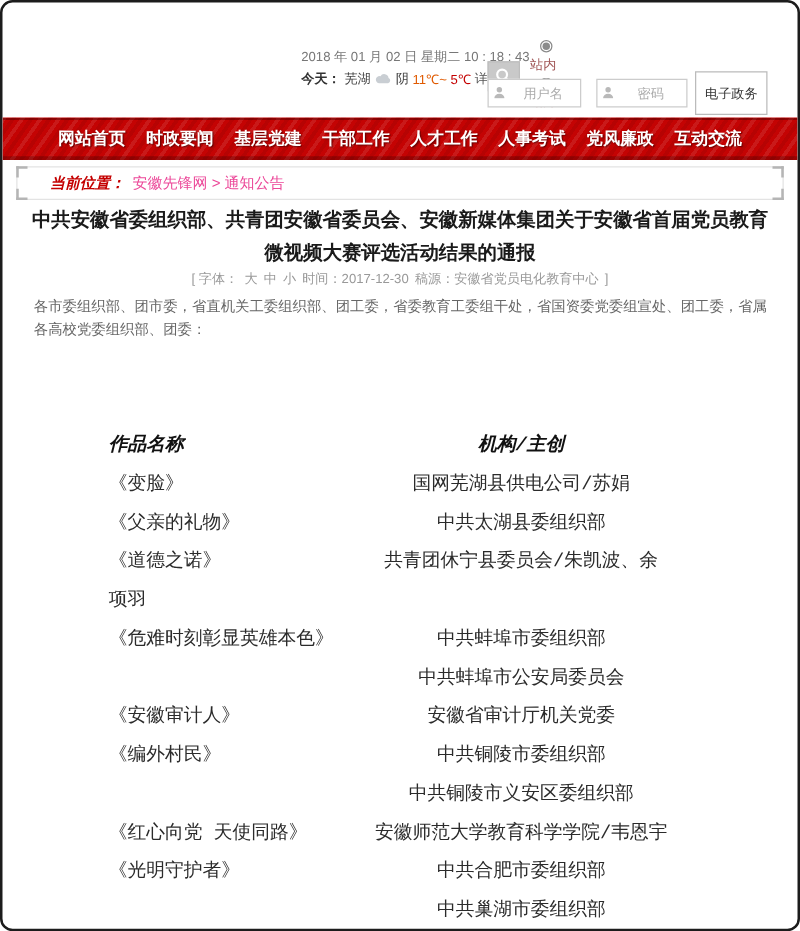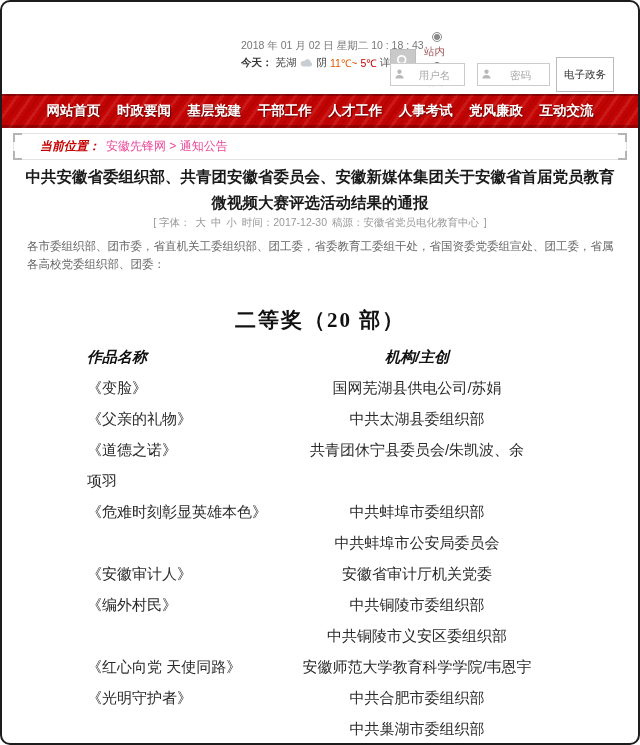--- a/index.html
+++ b/index.html
@@ -64,21 +64,21 @@
     font-size:15.5px;font-weight:bold;color:#1a1a1a;line-height:1.7;}
   .a-meta{position:absolute;left:0;right:0;top:214px;text-align:center;
     font-size:10.5px;color:#999;}
   .a-meta span{margin:0 1px;}
   .a-meta .fsz{cursor:pointer;}
   .salut{position:absolute;left:25px;right:14px;top:235px;font-size:11.5px;color:#666;line-height:1.6;}
   
   .award-head{position:absolute;left:0;right:0;top:304px;text-align:center;
     font-family:"Liberation Serif",serif;font-weight:bold;font-size:21px;color:#111;letter-spacing:2px;}
   .award-table{position:absolute;left:85px;top:340px;width:470px;
-    font-family:Liberation Sans, sans-serif;font-size:15px;color:#2b2b2b;}
+    font-family:Liberation Mono, monospace;font-size:15px;color:#2b2b2b;}
   .award-row{display:grid;grid-template-columns:200px 260px;height:31px;line-height:31px;}
   .award-row .l{text-align:left;white-space:nowrap;}
   .award-row .r{text-align:center;white-space:nowrap;}
   .award-row.hdr{font-weight:bold;color:#111;height:30px;line-height:30px;font-style:italic;}
 </style>
 </head>
 <body>
 
 <div class="page">
 
@@ -157,21 +157,20 @@
     <span class="fsz">大</span>
     <span class="fsz">中</span>
     <span class="fsz">小</span>
     <span>时间：2017-12-30</span>
     <span>稿源：安徽省党员电化教育中心</span>
     <span>]</span>
   </div>
 
   <div class="salut">各市委组织部、团市委，省直机关工委组织部、团工委，省委教育工委组干处，省国资委党委组宣处、团工委，省属各高校党委组织部、团委：</div>
 
-  <div class="award-head">二等奖（20 部）</div>
 
   <div class="award-table">
     <div class="award-row hdr">
       <div class="l">作品名称</div>
       <div class="r">机构/主创</div>
     </div>
     <div class="award-row">
       <div class="l">《变脸》</div>
       <div class="r">国网芜湖县供电公司/苏娟</div>
     </div>

